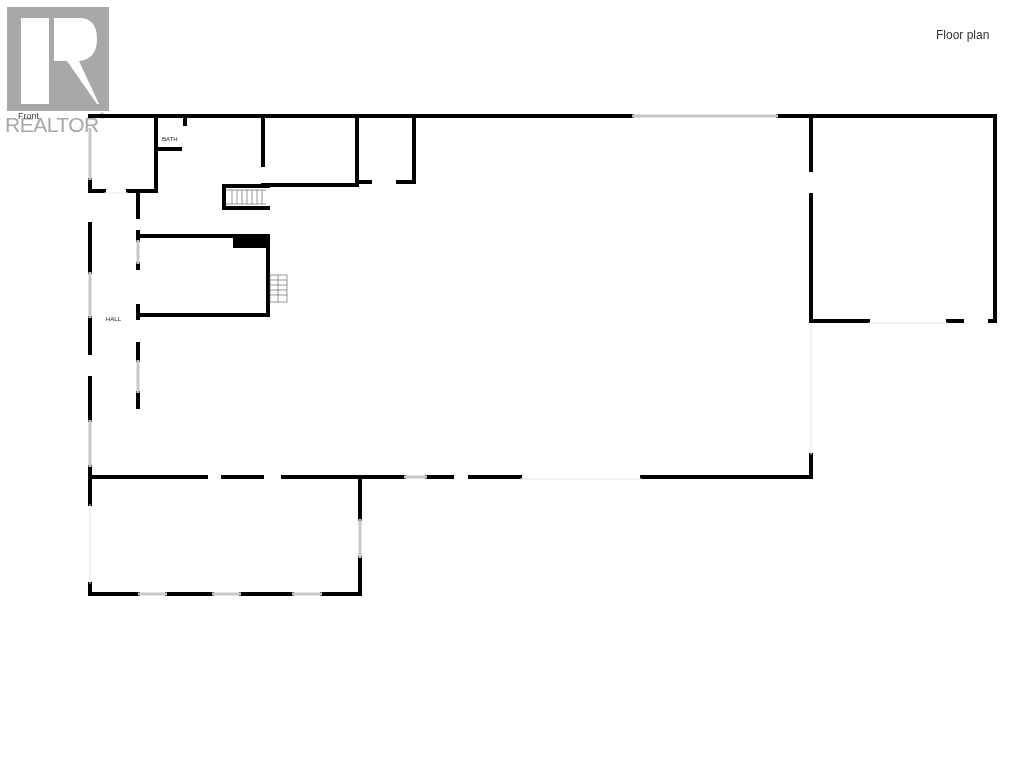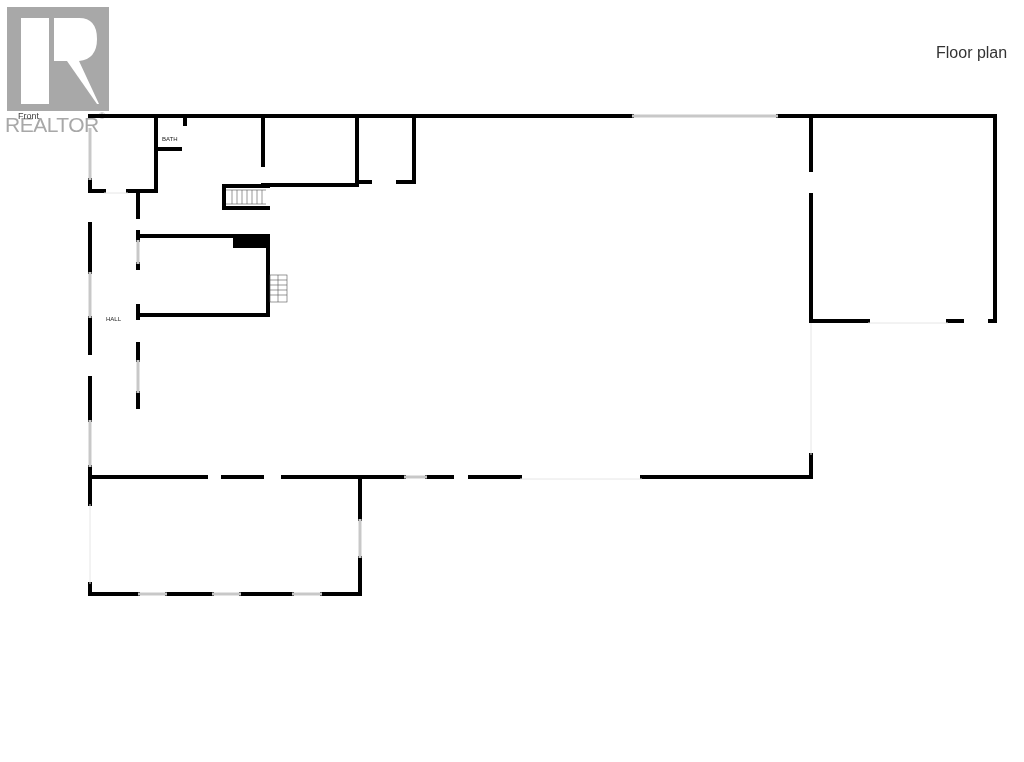--- a/index.html
+++ b/index.html
@@ -1,20 +1,20 @@
 <!DOCTYPE html>
 <html><head>
   <meta charset="utf-8">
   <style>
     html, body { margin: 0; padding: 0; background: #ffffff; }
     body { width: 1024px; height: 762px; position: relative; overflow: hidden; font-family: "Liberation Sans", sans-serif; }
     .logo { position: absolute; left: 7px; top: 7px; width: 102px; height: 104px; }
     .logo-text { position: absolute; left: 5px; top: 114px; font-size: 21px; color: #a8a8a8; letter-spacing: -0.5px; font-family: "Liberation Sans", sans-serif; line-height: 1; }
     .logo-reg { font-size: 9px; vertical-align: top; position: relative; top: -2px; }
-    .title { position: absolute; left: 936px; top: 44px; font-size: 16px; color: #333333; font-family: "Liberation Sans", sans-serif; }
+    .title { position: absolute; left: 936px; top: 28px; font-size: 12px; color: #333333; font-family: "Liberation Sans", sans-serif; }
     .plan { position: absolute; left: 0; top: 0; }
     .room-label { position: absolute; font-size: 6px; color: #222; font-family: "Liberation Sans", sans-serif; }
   </style>
 </head>
 <body>
 
 <svg class="logo" viewBox="0 0 102 104">
   <rect x="0" y="0" width="102" height="104" fill="#a8a8a8"></rect>
   <rect x="14" y="11" width="28" height="86" fill="#ffffff"></rect>
   <path d="M47 11 H72 Q90 11 90 32 Q90 52 72 54 L92 97 L47 97 Z" fill="#ffffff"></path>

